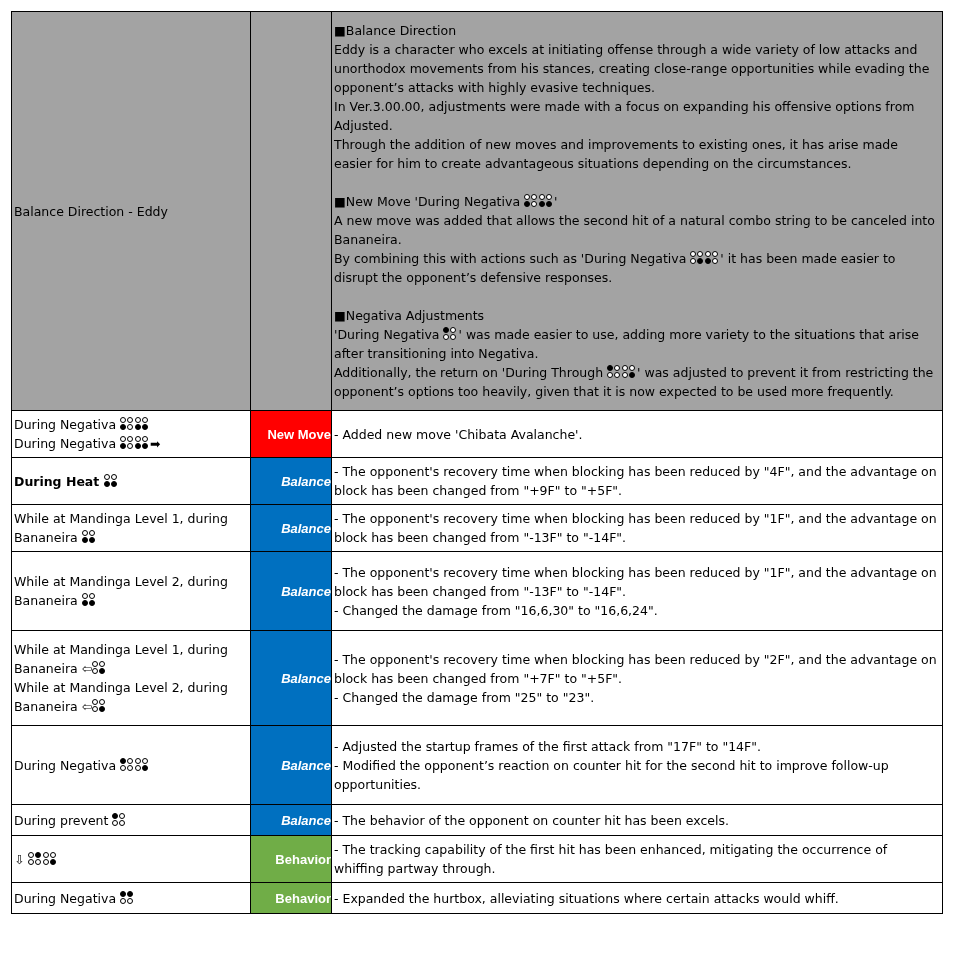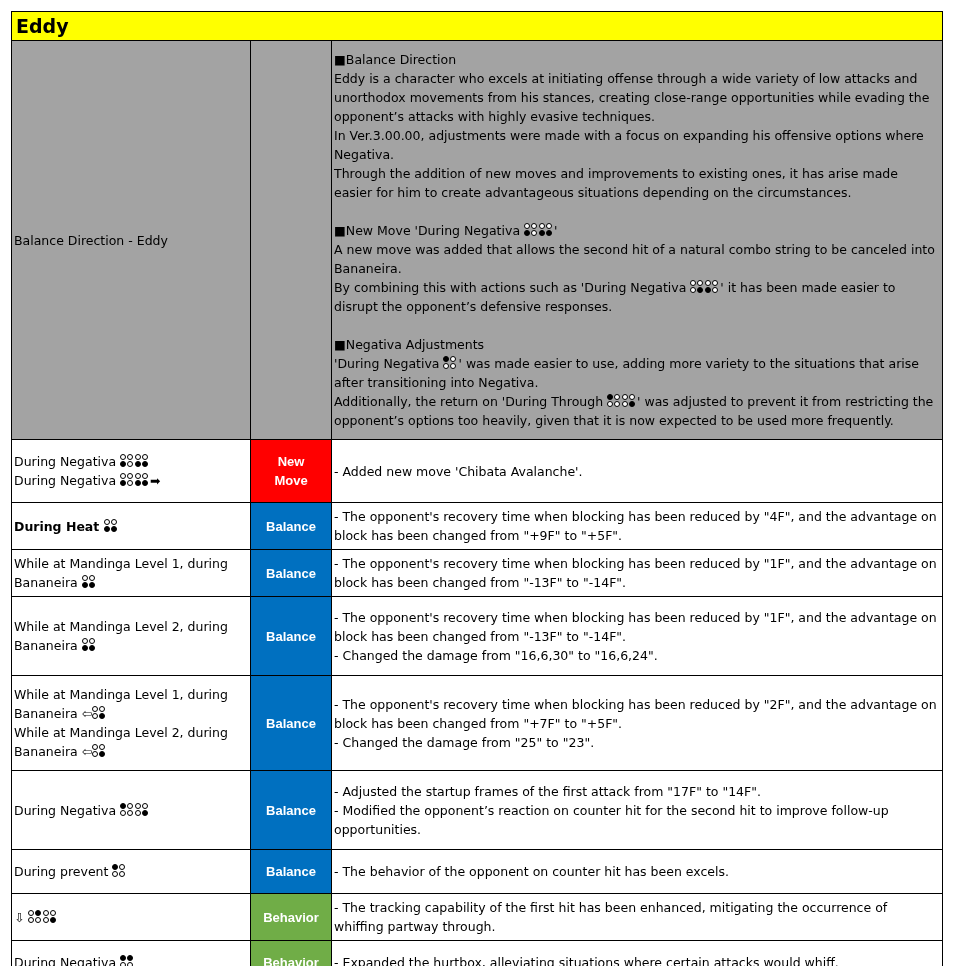--- a/index.html
+++ b/index.html
@@ -1,26 +1,26 @@
 <!DOCTYPE html>
 <html><head>
 <meta charset="utf-8">
 <style>
   html, body { margin:0; padding:0; background:#ffffff; }
   body { width:955px; height:966px; position:relative; font-family:"DejaVu Sans", sans-serif; font-size:12.5px; color:#000; }
   .sheet { position:absolute; left:11px; top:11px; width:932px; border-collapse:collapse; table-layout:fixed; }
   .sheet td { border:1px solid #000; padding:0 2px; vertical-align:middle; line-height:19px; }
   .title-cell { background:#ffff00; height:28px; font-weight:bold; font-size:19px; padding-left:4px !important; }
   .c1 { width:235px; }
-  .c2 { width:77px; padding:12px !important; text-align:center; }
+  .c2 { width:77px; padding:0 !important; text-align:right; }
   .c3 { }
   .peach td { background:#a3a3a3; }
   .tag { color:#fff; font-weight:bold; font-family:"Liberation Sans", sans-serif; font-size:13px; }
   .tag-newmove { background:#ff0000; }
-  .tag-balance { background:#0070c0; }
+  .tag-balance { background:#0070c0;font-style:italic; }
   .tag-behavior { background:#70ad47; }
   .gap { height:19px; }
   .btn { display:inline-block; position:relative; width:14px; height:14px; vertical-align:-2px; margin-right:1px; }
   .btn i { position:absolute; width:6px; height:6px; border:1px solid #000; border-radius:50%; background:#fff; box-sizing:border-box; }
   .btn i.f { background:#000; }
   .btn i:nth-child(1){ left:0; top:0; }
   .btn i:nth-child(2){ left:7px; top:0; }
   .btn i:nth-child(3){ left:0; top:7px; }
   .btn i:nth-child(4){ left:7px; top:7px; }
   .arrow { font-family:"DejaVu Sans", sans-serif; }
@@ -28,30 +28,27 @@
 </head>
 <body>
 
 <table class="sheet">
   <colgroup>
       <col style="width:239px">
       <col style="width:81px">
       <col>
     </colgroup>
   <tbody id="tbody">
-    <tr>
-      <td colspan="3" class="title-cell">Eddy</td>
-    </tr>
     <tr class="peach">
       <td class="c1" style="height:398px">Balance Direction - Eddy</td>
       <td class="c2"></td>
       <td class="c3">
         <div>■Balance Direction</div>
         <div>Eddy is a character who excels at initiating offense through a wide variety of low attacks and unorthodox movements from his stances, creating close-range opportunities while evading the opponent’s attacks with highly evasive techniques.</div>
-        <div>In Ver.3.00.00, adjustments were made with a focus on expanding his offensive options where Negativa.</div>
+        <div>In Ver.3.00.00, adjustments were made with a focus on expanding his offensive options from Adjusted.</div>
         <div>Through the addition of new moves and improvements to existing ones, it has arise made easier for him to create advantageous situations depending on the circumstances.</div>
         <div class="gap"></div>
         <div><span>■New Move 'During Negativa </span><span class="btns"><span class="btn"><i></i><i></i><i class="f"></i><i></i></span><span class="btn"><i></i><i></i><i class="f"></i><i class="f"></i></span></span><span>'</span></div>
         <div>A new move was added that allows the second hit of a natural combo string to be canceled into Bananeira.</div>
         <div><span>By combining this with actions such as 'During Negativa </span><span class="btns"><span class="btn"><i></i><i></i><i></i><i class="f"></i></span><span class="btn"><i></i><i></i><i class="f"></i><i></i></span></span><span>' it has been made easier to disrupt the opponent’s defensive responses.</span></div>
         <div class="gap"></div>
         <div>■Negativa Adjustments</div>
         <div><span>'During Negativa </span><span class="btns"><span class="btn"><i class="f"></i><i></i><i></i><i></i></span></span><span>' was made easier to use, adding more variety to the situations that arise after transitioning into Negativa.</span></div>
         <div><span>Additionally, the return on 'During Through  </span><span class="btns"><span class="btn"><i class="f"></i><i></i><i></i><i></i></span><span class="btn"><i></i><i></i><i></i><i class="f"></i></span></span><span>' was adjusted to prevent it from restricting the opponent’s options too heavily, given that it is now expected to be used more frequently.</span></div>
       </td>

